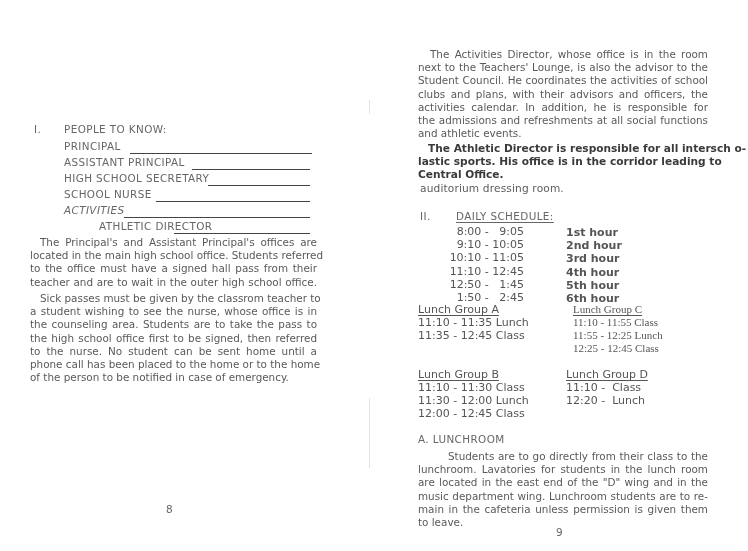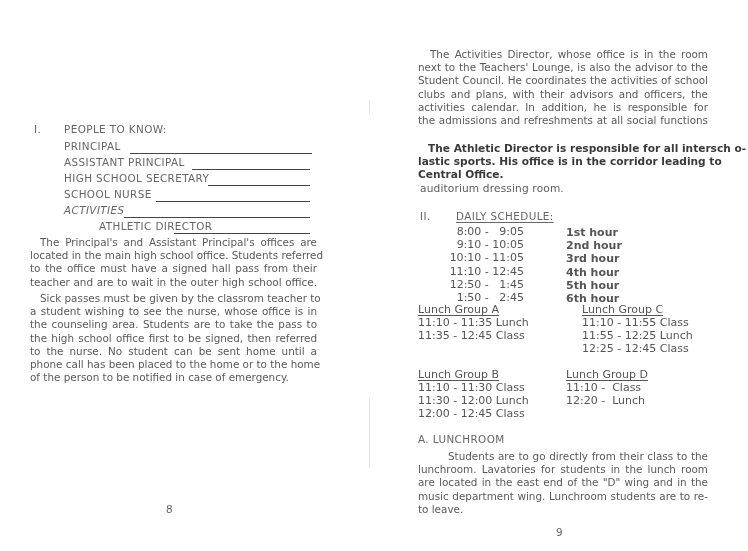--- a/index.html
+++ b/index.html
@@ -71,20 +71,21 @@
 </div>
 
 <div class="page right">
   <div class="para" style="left:44px;top:48px;width:290px;">
     <span class="ln" style="padding-left:12px;">The Activities Director, whose office is in the room</span>
     <span class="ln">next to the Teachers' Lounge, is also the advisor to the</span>
     <span class="ln">Student Council. He coordinates the activities of school</span>
     <span class="ln">clubs and plans, with their advisors and officers, the</span>
     <span class="ln">activities calendar. In addition, he is responsible for</span>
     <span class="ln">the admissions and refreshments at all social functions</span>
+    <span class="ln last">and athletic events.</span>
   </div>
 
   <div class="para bold" style="left:44px;top:142px;width:290px;font-size:10.6px;">
     <span class="ln" style="padding-left:10px;">The Athletic Director is responsible for all intersch o-</span>
     <span class="ln">lastic sports. His office is in the corridor leading to</span>
     <span class="ln last">Central Office.</span>
   </div>
 
   <span class="t" style="left:46px;top:182px;">auditorium dressing room.</span>
 
@@ -107,21 +108,21 @@
     <div>5th hour</div>
     <div>6th hour</div>
   </div>
 
   <div class="sched" style="left:44px;top:303px;line-height:13px;">
     <div class="ul">Lunch Group A</div>
     <div>11:10 - 11:35 Lunch</div>
     <div>11:35 - 12:45 Class</div>
   </div>
 
-  <div class="sched" style="left:208px;top:303px;line-height:13px;">
+  <div class="sched" style="left:199px;top:303px;line-height:13px;font-family:Liberation Serif, serif;">
     <div class="ul">Lunch Group C</div>
     <div>11:10 - 11:55 Class</div>
     <div>11:55 - 12:25 Lunch</div>
     <div>12:25 - 12:45 Class</div>
   </div>
 
   <div class="sched" style="left:44px;top:368px;line-height:13px;">
     <div class="ul">Lunch Group B</div>
     <div>11:10 - 11:30 Class</div>
     <div>11:30 - 12:00 Lunch</div>
@@ -134,17 +135,18 @@
     <div style="white-space:pre;">12:20 -  Lunch</div>
   </div>
 
   <span class="t caps" style="left:44px;top:433px;">A. LUNCHROOM</span>
 
   <div class="para" style="left:44px;top:450px;width:290px;">
     <span class="ln" style="padding-left:30px;">Students are to go directly from their class to the</span>
     <span class="ln">lunchroom. Lavatories for students in the lunch room</span>
     <span class="ln">are located in the east end of the "D" wing and in the</span>
     <span class="ln">music department wing. Lunchroom students are to re-</span>
+    <span class="ln">main in the cafeteria unless permission is given them</span>
     <span class="ln last">to leave.</span>
   </div>
 
   <span class="pnum" style="left:182px;top:526px;">9</span>
 </div>
 
 </body></html>

